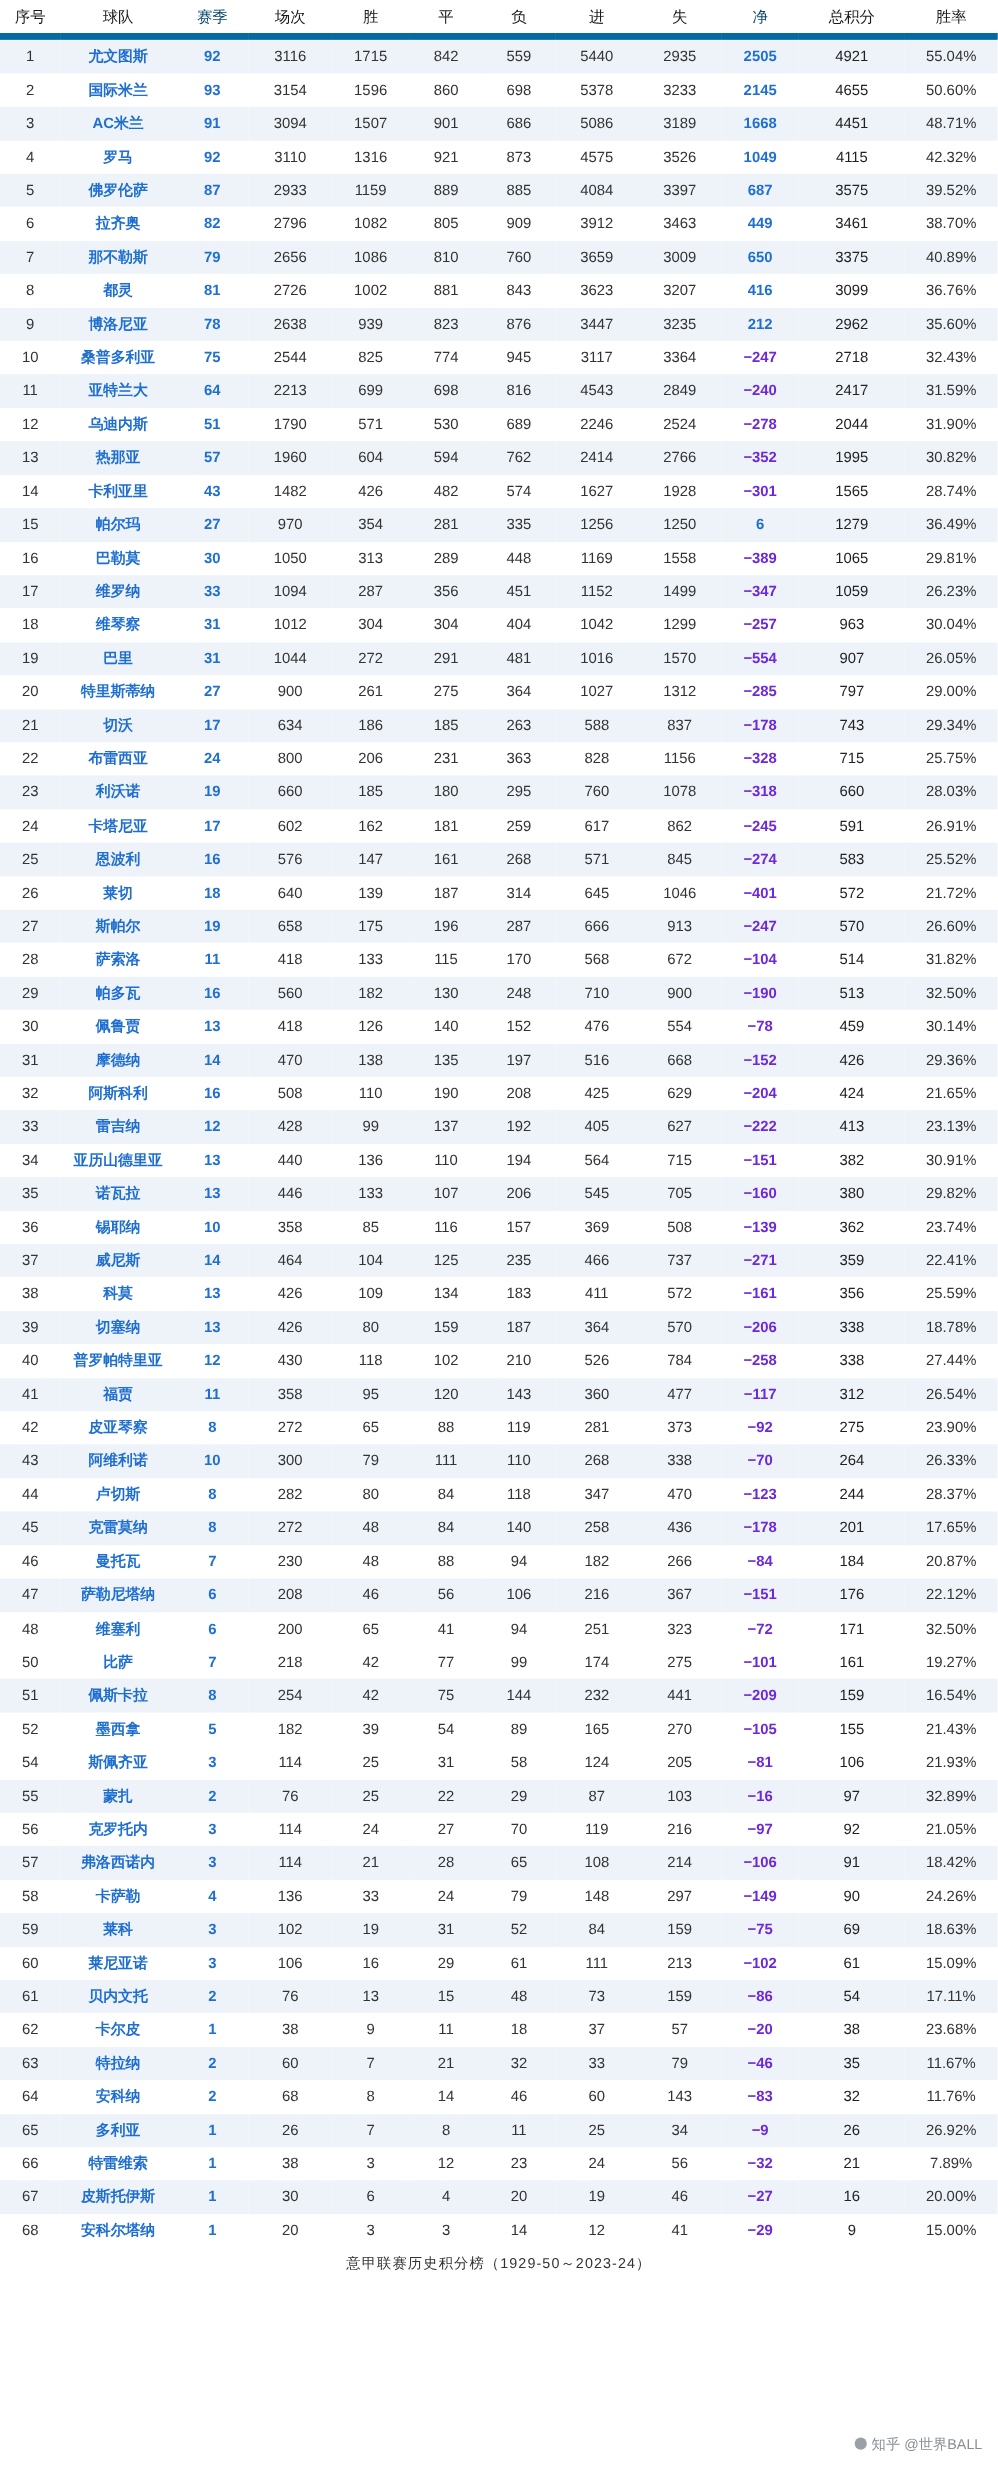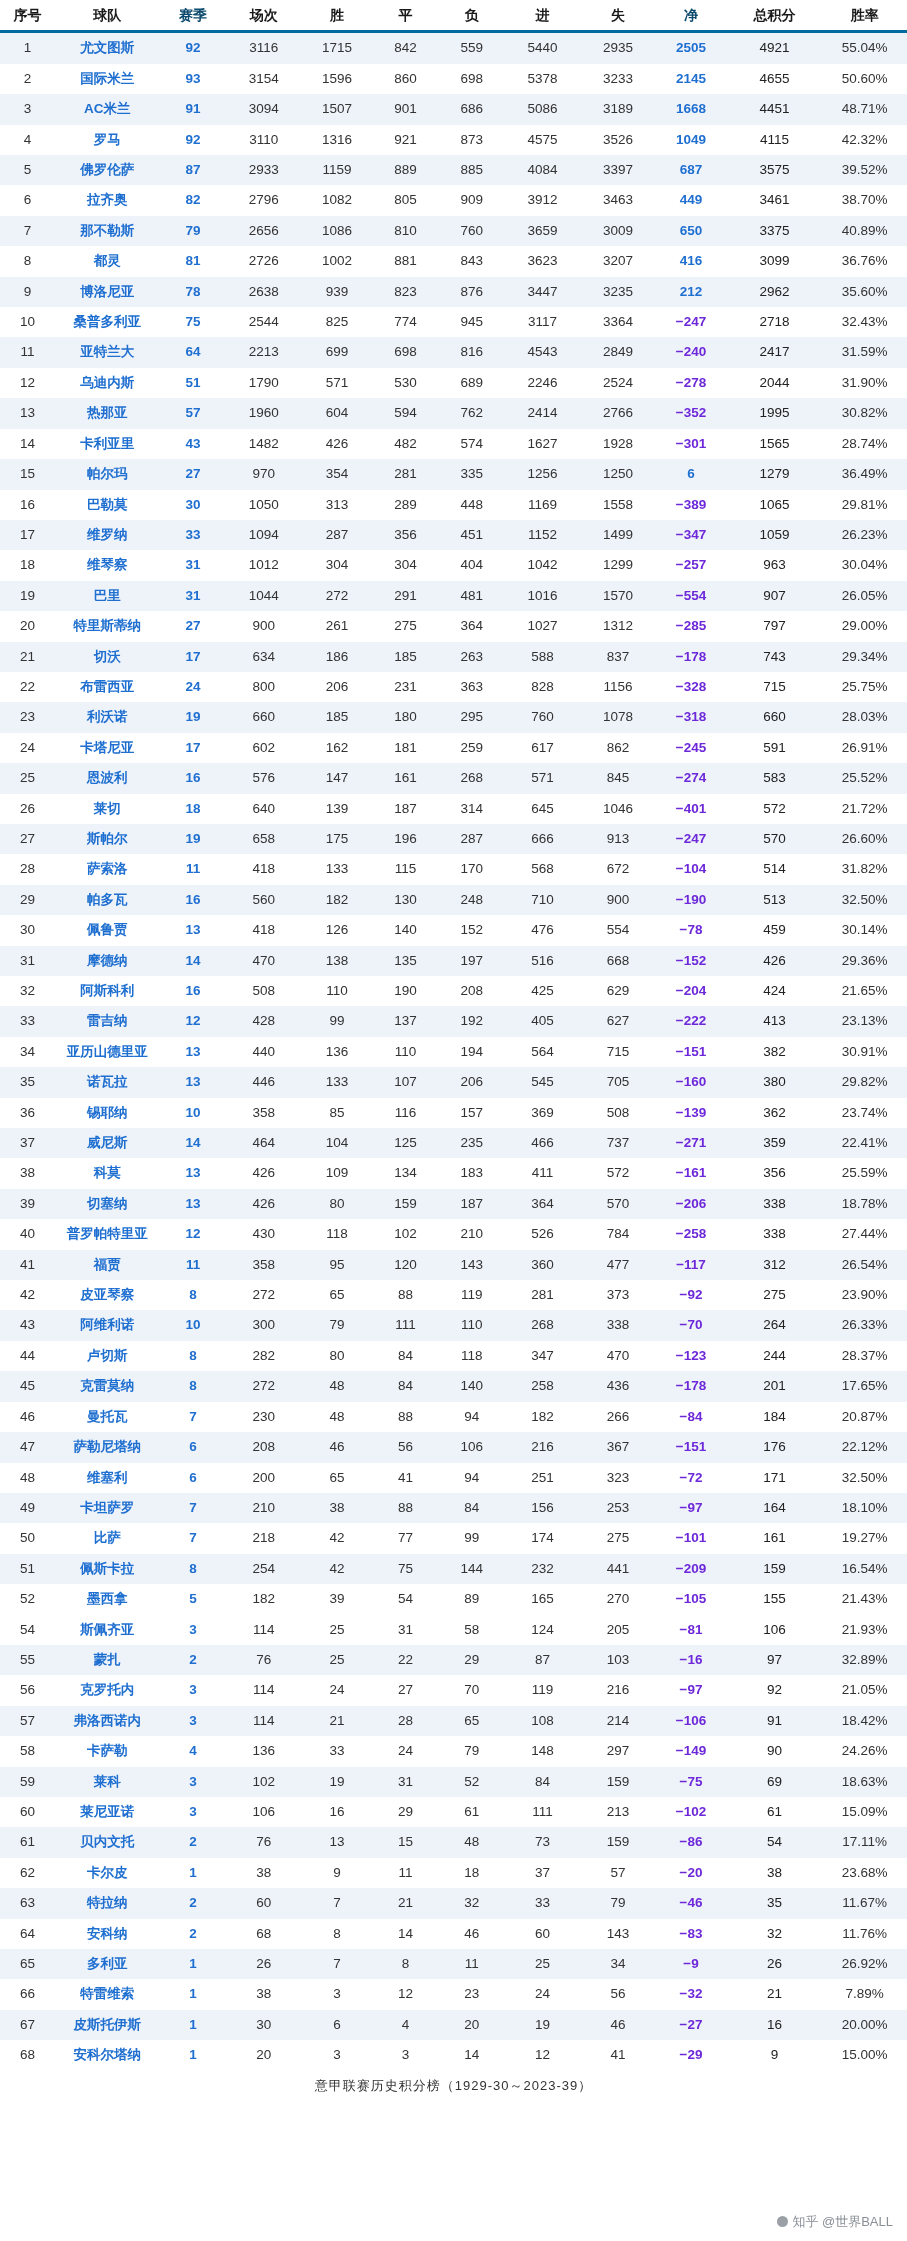--- a/index.html
+++ b/index.html
@@ -1,20 +1,20 @@
 <!DOCTYPE html>
 <html><head>
 <meta charset="utf-8">
 <style>
   html,body{margin:0;padding:0;background:#ffffff;}
   body{font-family:"Liberation Sans","DejaVu Sans",sans-serif;}
   #page{width:907px;min-height:2241px;position:relative;background:#fff;box-sizing:border-box;}
   table{border-collapse:collapse;width:907px;table-layout:fixed;}
   th,td{font-size:13.5px;text-align:center;padding:0;height:30.4px;line-height:30.4px;white-space:nowrap;}
-  thead th{font-weight:bold;color:#1a1a1a;font-size:14px;background:#ffffff;border-bottom:3px solid #0369a1;}
+  thead th{font-weight:normal;color:#1a1a1a;font-size:14px;background:#ffffff;border-bottom:6px solid #0369a1;}
   thead th.blue{color:#0c4a6e;}
   tbody tr.odd{background:#eef3fa;}
   tbody tr.even{background:#ffffff;}
   td.rank{color:#333;}
   td.team{color:#1f6fd0;font-weight:bold;text-align:center;}
   td.season{color:#1f6fd0;font-weight:bold;}
   td.num{color:#333;}
   td.net.pos{color:#1f6fd0;font-weight:bold;}
   td.net.neg{color:#6d28d9;font-weight:bold;}
   td.total{color:#222;}
@@ -728,34 +728,20 @@
           <td class="num">200</td>
           <td class="num">65</td>
           <td class="num">41</td>
           <td class="num">94</td>
           <td class="num">251</td>
           <td class="num">323</td>
           <td class="net neg">−72</td>
           <td class="total">171</td>
           <td class="rate">32.50%</td>
         </tr>
-        <tr class="odd">
-          <td class="rank">49</td>
-          <td class="team">卡坦萨罗</td>
-          <td class="season">7</td>
-          <td class="num">210</td>
-          <td class="num">38</td>
-          <td class="num">88</td>
-          <td class="num">84</td>
-          <td class="num">156</td>
-          <td class="num">253</td>
-          <td class="net neg">−97</td>
-          <td class="total">164</td>
-          <td class="rate">18.10%</td>
-        </tr>
         <tr class="even">
           <td class="rank">50</td>
           <td class="team">比萨</td>
           <td class="season">7</td>
           <td class="num">218</td>
           <td class="num">42</td>
           <td class="num">77</td>
           <td class="num">99</td>
           <td class="num">174</td>
           <td class="num">275</td>
@@ -997,19 +983,19 @@
           <td class="num">14</td>
           <td class="num">12</td>
           <td class="num">41</td>
           <td class="net neg">−29</td>
           <td class="total">9</td>
           <td class="rate">15.00%</td>
         </tr>
       </tbody>
   </table>
 
-  <div class="footer">意甲联赛历史积分榜（1929-30～2023-39）</div>
+  <div class="footer">意甲联赛历史积分榜（1929-50～2023-24）</div>
 
   <div class="watermark">
     <span class="wm-dot"></span><span>知乎 @世界BALL</span>
   </div>
 
 </div>
 
 </body></html>

